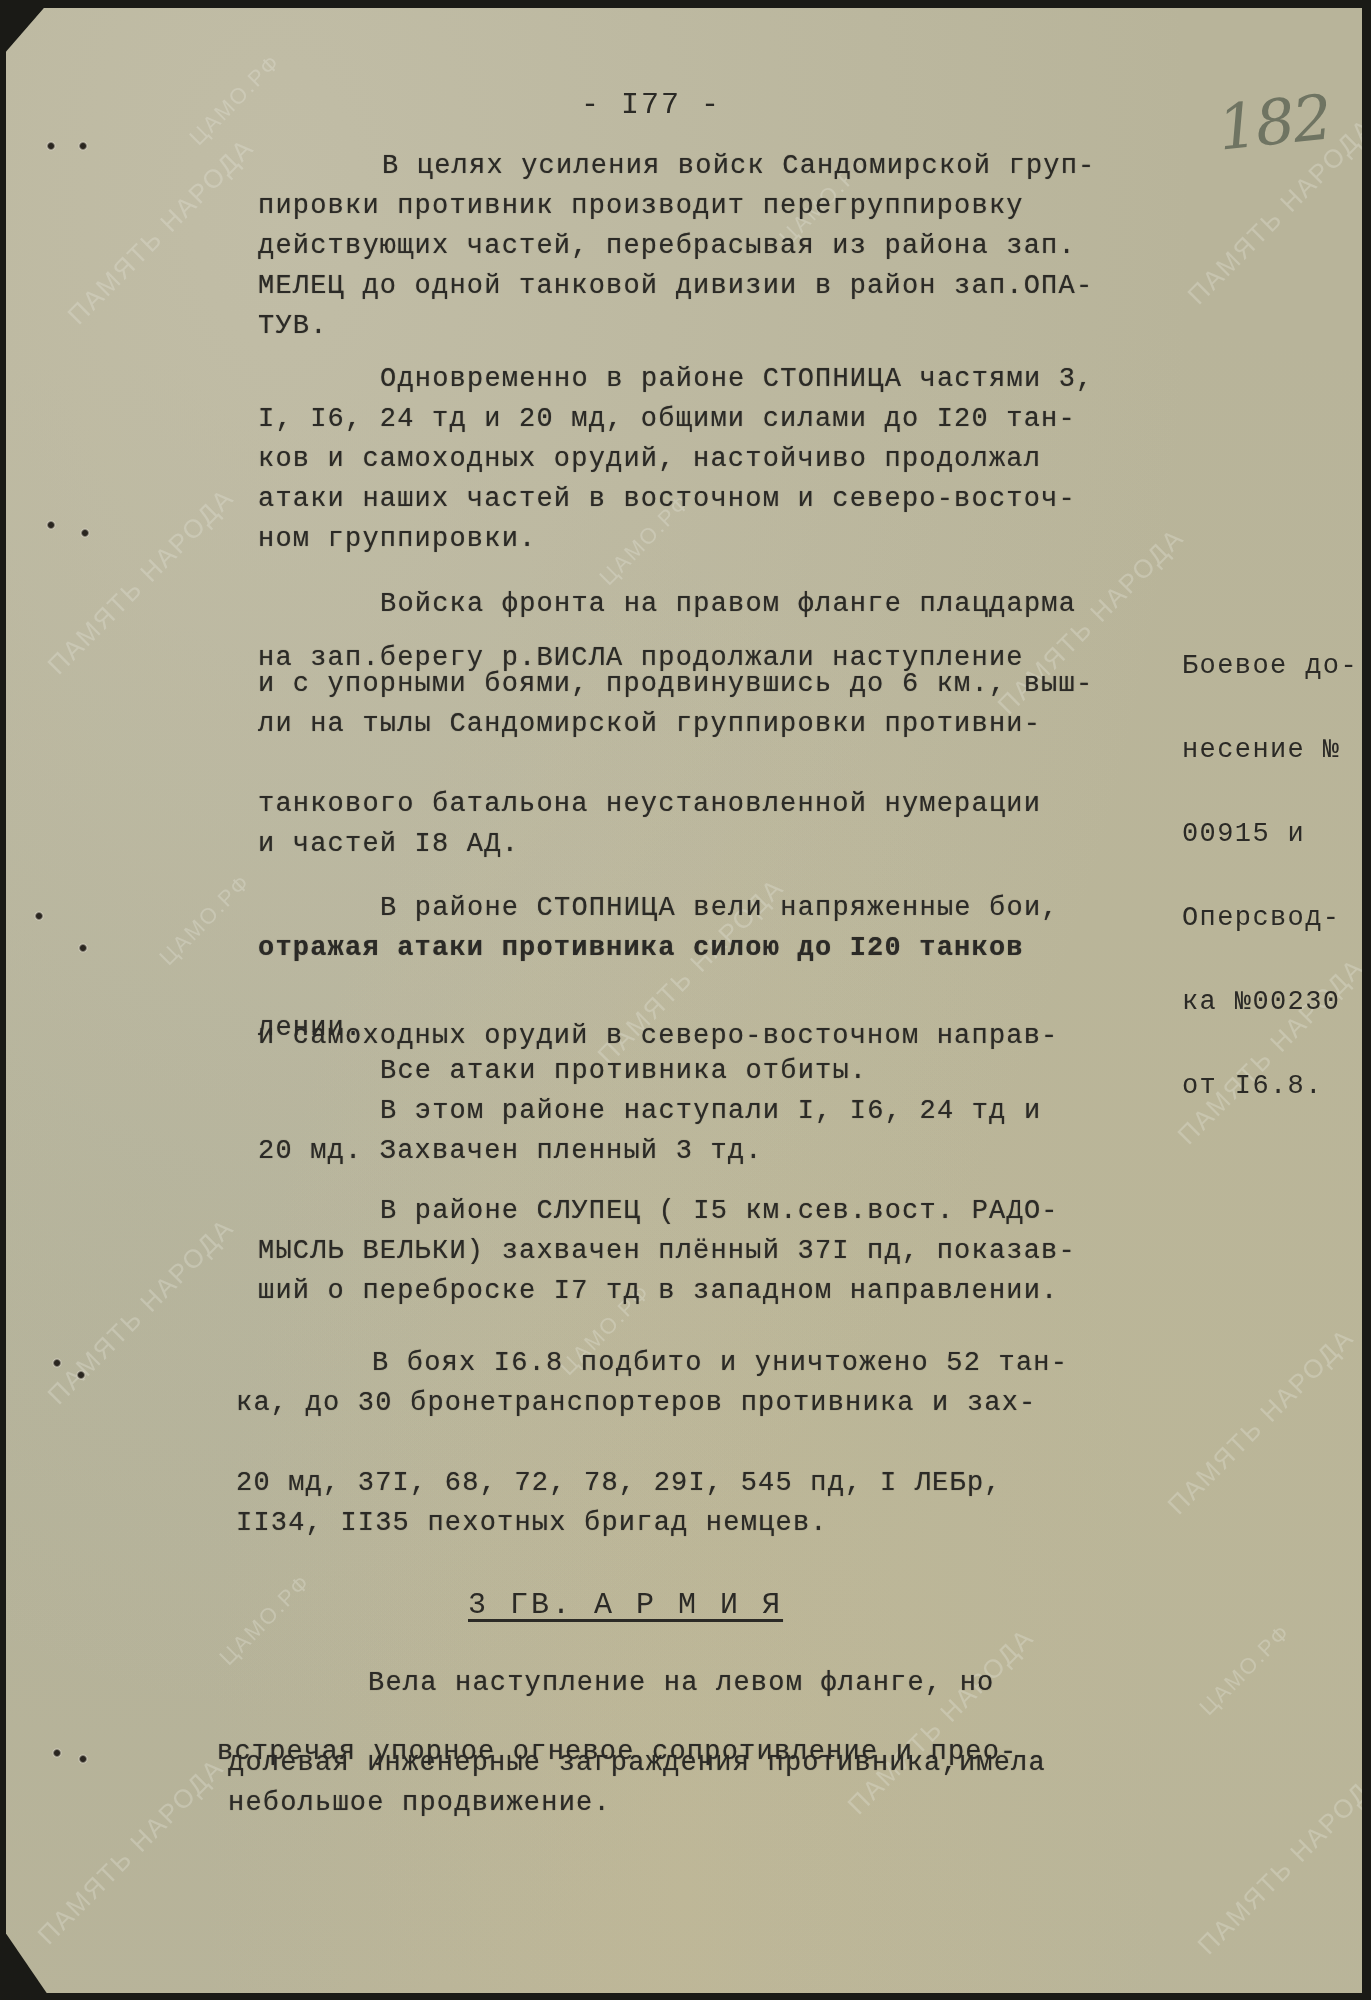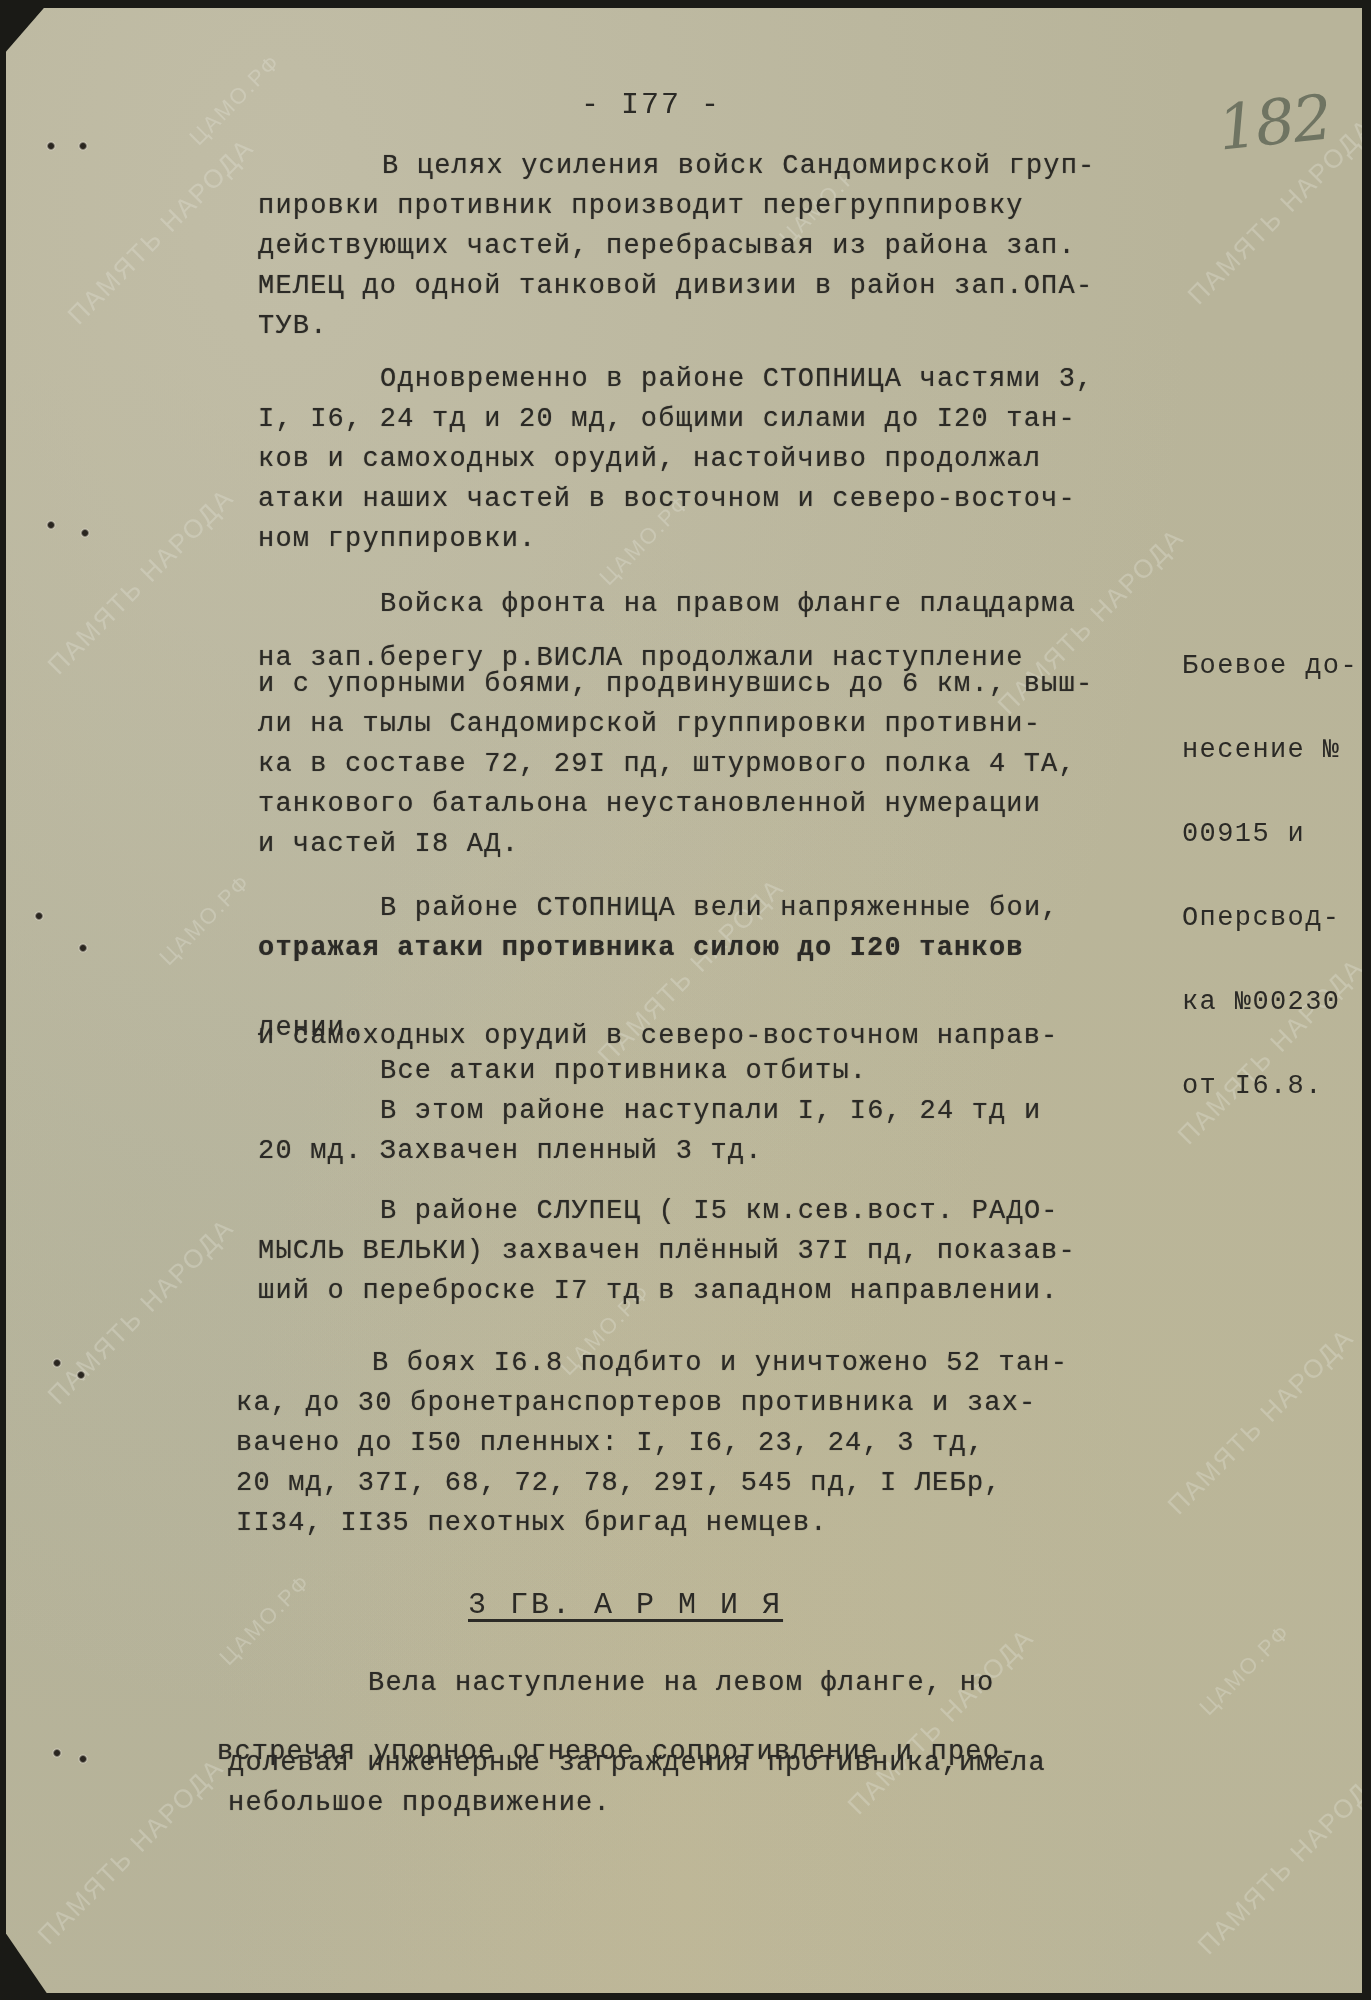--- a/index.html
+++ b/index.html
@@ -94,21 +94,20 @@
   <div class="tw" style="left:374px;top:353px;">Одновременно в районе СТОПНИЦА частями 3,</div>
   <div class="tw" style="left:252px;top:393px;">I, I6, 24 тд и 20 мд, общими силами до I20 тан-</div>
   <div class="tw" style="left:252px;top:433px;">ков и самоходных орудий, настойчиво продолжал</div>
   <div class="tw" style="left:252px;top:473px;">атаки наших частей в восточном и северо-восточ-</div>
   <div class="tw" style="left:252px;top:513px;">ном группировки.</div>
 
   <div class="tw" style="left:374px;top:578px;">Войска фронта на правом фланге плацдарма</div>
   <div class="tw" style="left:252px;top:632px;">на зап.берегу р.ВИСЛА продолжали наступление</div>
   <div class="tw" style="left:252px;top:658px;">и с упорными боями, продвинувшись до 6 км., выш-</div>
   <div class="tw" style="left:252px;top:698px;">ли на тылы Сандомирской группировки противни-</div>
-  <div class="tw" style="left:252px;top:738px;">ка в составе 72, 29I пд, штурмового полка 4 ТА,</div>
   <div class="tw" style="left:252px;top:778px;">танкового батальона неустановленной нумерации</div>
   <div class="tw" style="left:252px;top:818px;">и частей I8 АД.</div>
 
   <div class="margin-note">
     <div>Боевое до-</div>
     <div>несение №</div>
     <div>00915 и</div>
     <div>Оперсвод-</div>
     <div>ка №00230</div>
     <div>от I6.8.</div>
@@ -123,21 +122,20 @@
 
   <div class="tw" style="left:374px;top:1085px;">В этом районе наступали I, I6, 24 тд и</div>
   <div class="tw" style="left:252px;top:1125px;">20 мд. Захвачен пленный 3 тд.</div>
 
   <div class="tw" style="left:374px;top:1185px;">В районе СЛУПЕЦ ( I5 км.сев.вост. РАДО-</div>
   <div class="tw" style="left:252px;top:1225px;">МЫСЛЬ ВЕЛЬКИ) захвачен плённый 37I пд, показав-</div>
   <div class="tw" style="left:252px;top:1265px;">ший о переброске I7 тд в западном направлении.</div>
 
   <div class="tw" style="left:366px;top:1337px;">В боях I6.8 подбито и уничтожено 52 тан-</div>
   <div class="tw" style="left:230px;top:1377px;">ка, до 30 бронетранспортеров противника и зах-</div>
-  <div class="tw" style="left:230px;top:1417px;">вачено до I50 пленных: I, I6, 23, 24, 3 тд,</div>
   <div class="tw" style="left:230px;top:1457px;">20 мд, 37I, 68, 72, 78, 29I, 545 пд, I ЛЕБр,</div>
   <div class="tw" style="left:230px;top:1497px;">II34, II35 пехотных бригад немцев.</div>
 
   <div class="heading">3 ГВ. А Р М И Я</div>
 
   <div class="tw" style="left:362px;top:1657px;">Вела наступление на левом фланге, но</div>
   <div class="tw" style="left:211px;top:1697px;margin-top:29px;">встречая упорное огневое сопротивление и прео-</div>
   <div class="tw" style="left:222px;top:1737px;">долевая инженерные заграждения противника,имела</div>
   <div class="tw" style="left:222px;top:1777px;">небольшое продвижение.</div>
 </div>

